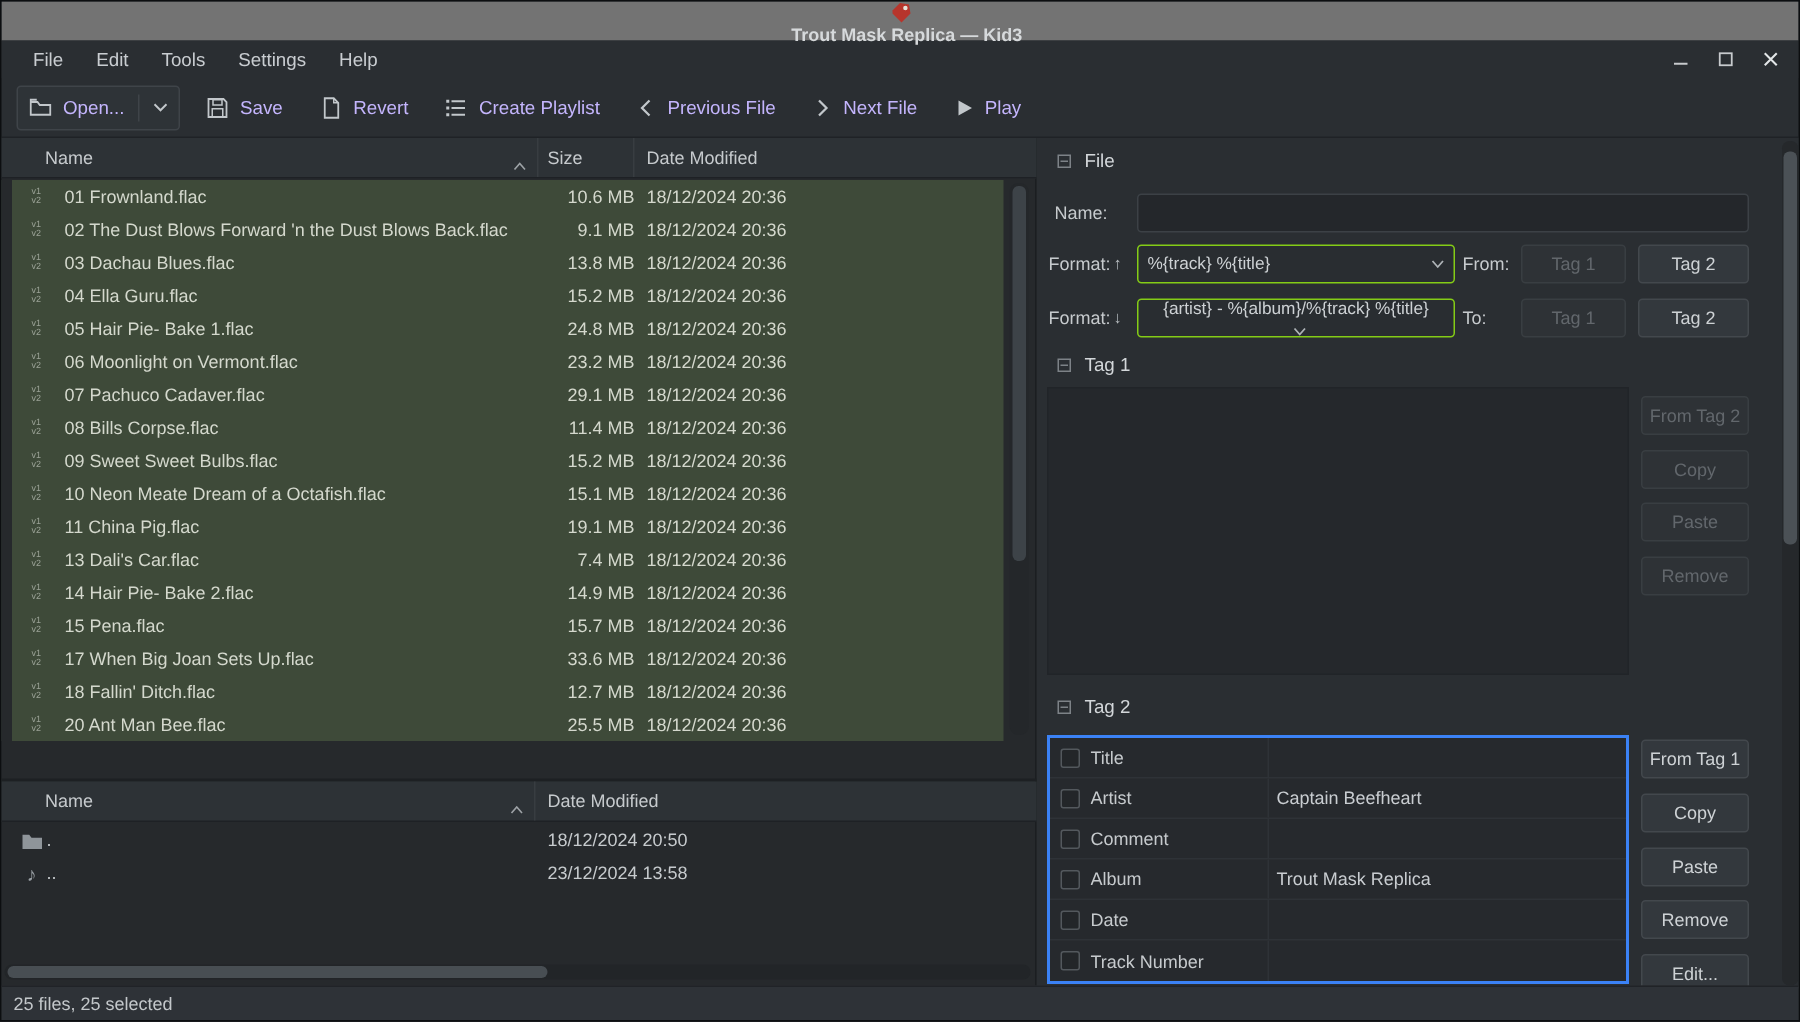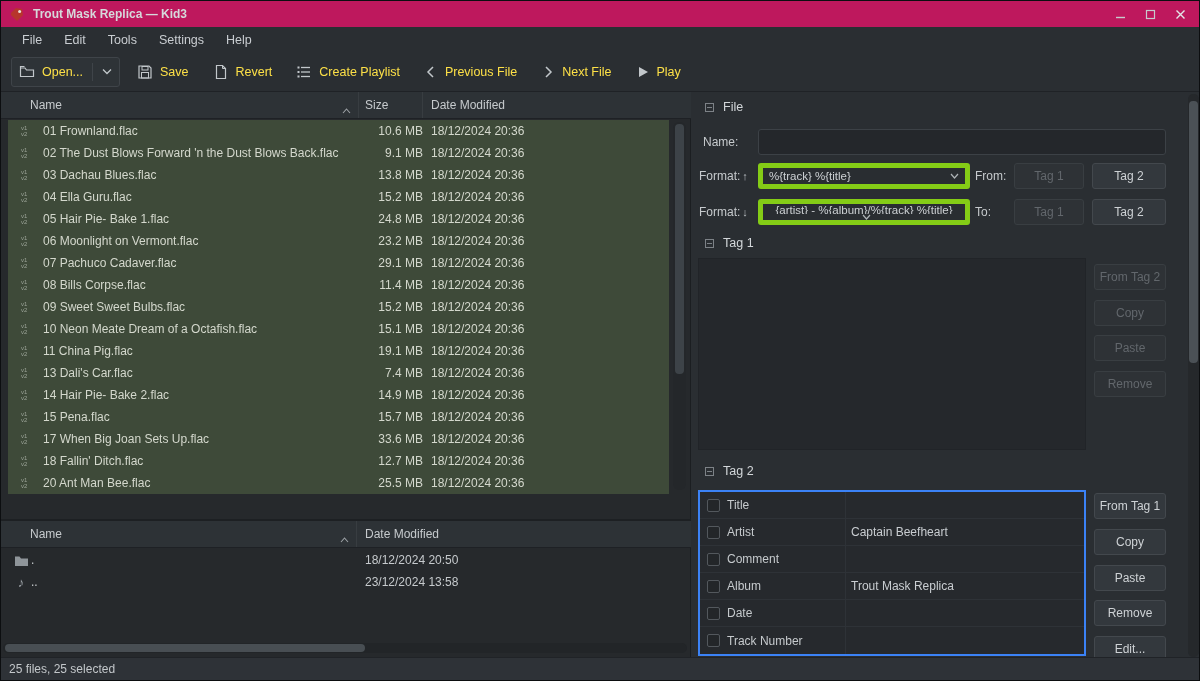--- a/index.html
+++ b/index.html
@@ -4,31 +4,31 @@
 <style>
   * { margin:0; padding:0; box-sizing:border-box; }
   html,body { width:1200px; height:681px; background:#121416; }
   .window {
     position:relative; width:1200px; height:681px; overflow:hidden;
     background:#2a2e32; color:#c9cdd1;
     font-family:"Liberation Sans", sans-serif; font-size:12.5px;
     border:1px solid #0c0e10;
   }
   
-  .titlebar { height:26px; background:#be185d; display:flex; align-items:center; padding:0 8px; }
+  .titlebar { height:26px; background:#737373; display:flex; align-items:center; padding:0 8px;flex-direction:column; }
   .app-icon { width:15px; height:15px; display:inline-flex; }
   .title { margin-left:9px; font-size:12px; font-weight:bold; color:#d6d9db; }
   .win-controls { margin-left:auto; display:flex; gap:8px; align-items:center; }
   .win-btn { width:22px; height:18px; display:flex; align-items:center; justify-content:center; color:#c7cacd; cursor:default; }
   
   .menubar { height:25px; display:flex; align-items:center; padding:0 10px; background:#2a2e32; }
   .menu-item { padding:3px 11px; color:#c9cdd1; }
   
   .toolbar { height:40px; display:flex; align-items:center; padding:0 10px; gap:10px; border-bottom:1px solid #1f2226; }
-  .tool-btn { display:flex; align-items:center; gap:7px; padding:6px 7px; border-radius:3px; color:#fde047; }
+  .tool-btn { display:flex; align-items:center; gap:7px; padding:6px 7px; border-radius:3px; color:#c4b5fd; }
   .tool-btn svg { display:block; }
   .open-btn { border:1px solid #3f4449; background:#2e3337; padding:5px 7px; }
   .open-sep { width:1px; height:18px; background:#3f4449; margin:0 2px; }
   .ticon { display:inline-flex; color:#c2c7cb; }
   
   .content { position:absolute; top:91px; left:0; width:1200px; height:567px; }
   .left-pane { position:absolute; left:0; top:0; width:690px; height:567px; background:#26292c; border-right:1px solid #1b1e21; }
   .right-pane { position:absolute; left:691px; top:0; width:509px; height:567px; background:#2a2e32; overflow:hidden; }
   
   .list-header { position:absolute; left:0; width:690px; height:27px; background:#2d3236;
@@ -62,21 +62,21 @@
   .hscroll { position:absolute; left:2px; top:551px; width:684px; height:10px; background:#222528; border-radius:5px; }
   .hscroll .thumb { position:absolute; left:2px; top:1px; width:360px; height:8px; background:#484e53; border-radius:4px; }
   
   .rp-inner { position:absolute; left:0; top:0; width:491px; height:567px; }
   .section-header { position:absolute; display:flex; align-items:center; gap:9px; color:#d3d7da; font-size:12.5px; }
   .collapse-icon { width:9px; height:9px; border:1px solid #7d8287; position:relative; flex:0 0 auto; }
   .collapse-icon::after { content:""; position:absolute; left:1px; right:1px; top:3px; height:1px; background:#7d8287; }
   .row-label { position:absolute; height:26px; display:flex; align-items:center; gap:2px; font-size:12px; color:#c6cacd; }
   .arrow-glyph { font-size:11px; color:#b9bec2; }
   .text-input { position:absolute; height:26px; background:#24272b; border:1px solid #3c4146; border-radius:3px; }
-  .combo { position:absolute; height:26px; background:#292d31; border:5px solid #84cc16; border-radius:3px;
+  .combo { position:absolute; height:26px; background:#292d31; border:1px solid #84cc16; border-radius:3px;
     display:flex; align-items:center; padding:0 6px; font-size:11.5px; color:#cdd1d4; }
   .combo-text { flex:1; white-space:nowrap; overflow:hidden; }
   .combo .chev { color:#aeb3b7; margin-left:4px; flex:0 0 auto; display:inline-flex; }
   .btn { position:absolute; height:26px; border:1px solid #43484d; border-radius:3px; background:#33383d;
     color:#ced2d5; font-size:12px; display:flex; align-items:center; justify-content:center; }
   .btn.disabled { background:#2e3236; border-color:#393e42; color:#62676c; }
   .tag1-frame { position:absolute; left:6px; top:166px; width:388px; height:192px; background:#25282c; border:1px solid #212428; }
   .tag2-table { position:absolute; left:6px; top:398px; width:388px; background:#26292d; border:2px solid #3b82f6; }
   .t2row { height:27px; display:flex; align-items:center; border-bottom:1px solid #2e3237; font-size:12px; }
   .t2row:last-child { border-bottom:none; }

